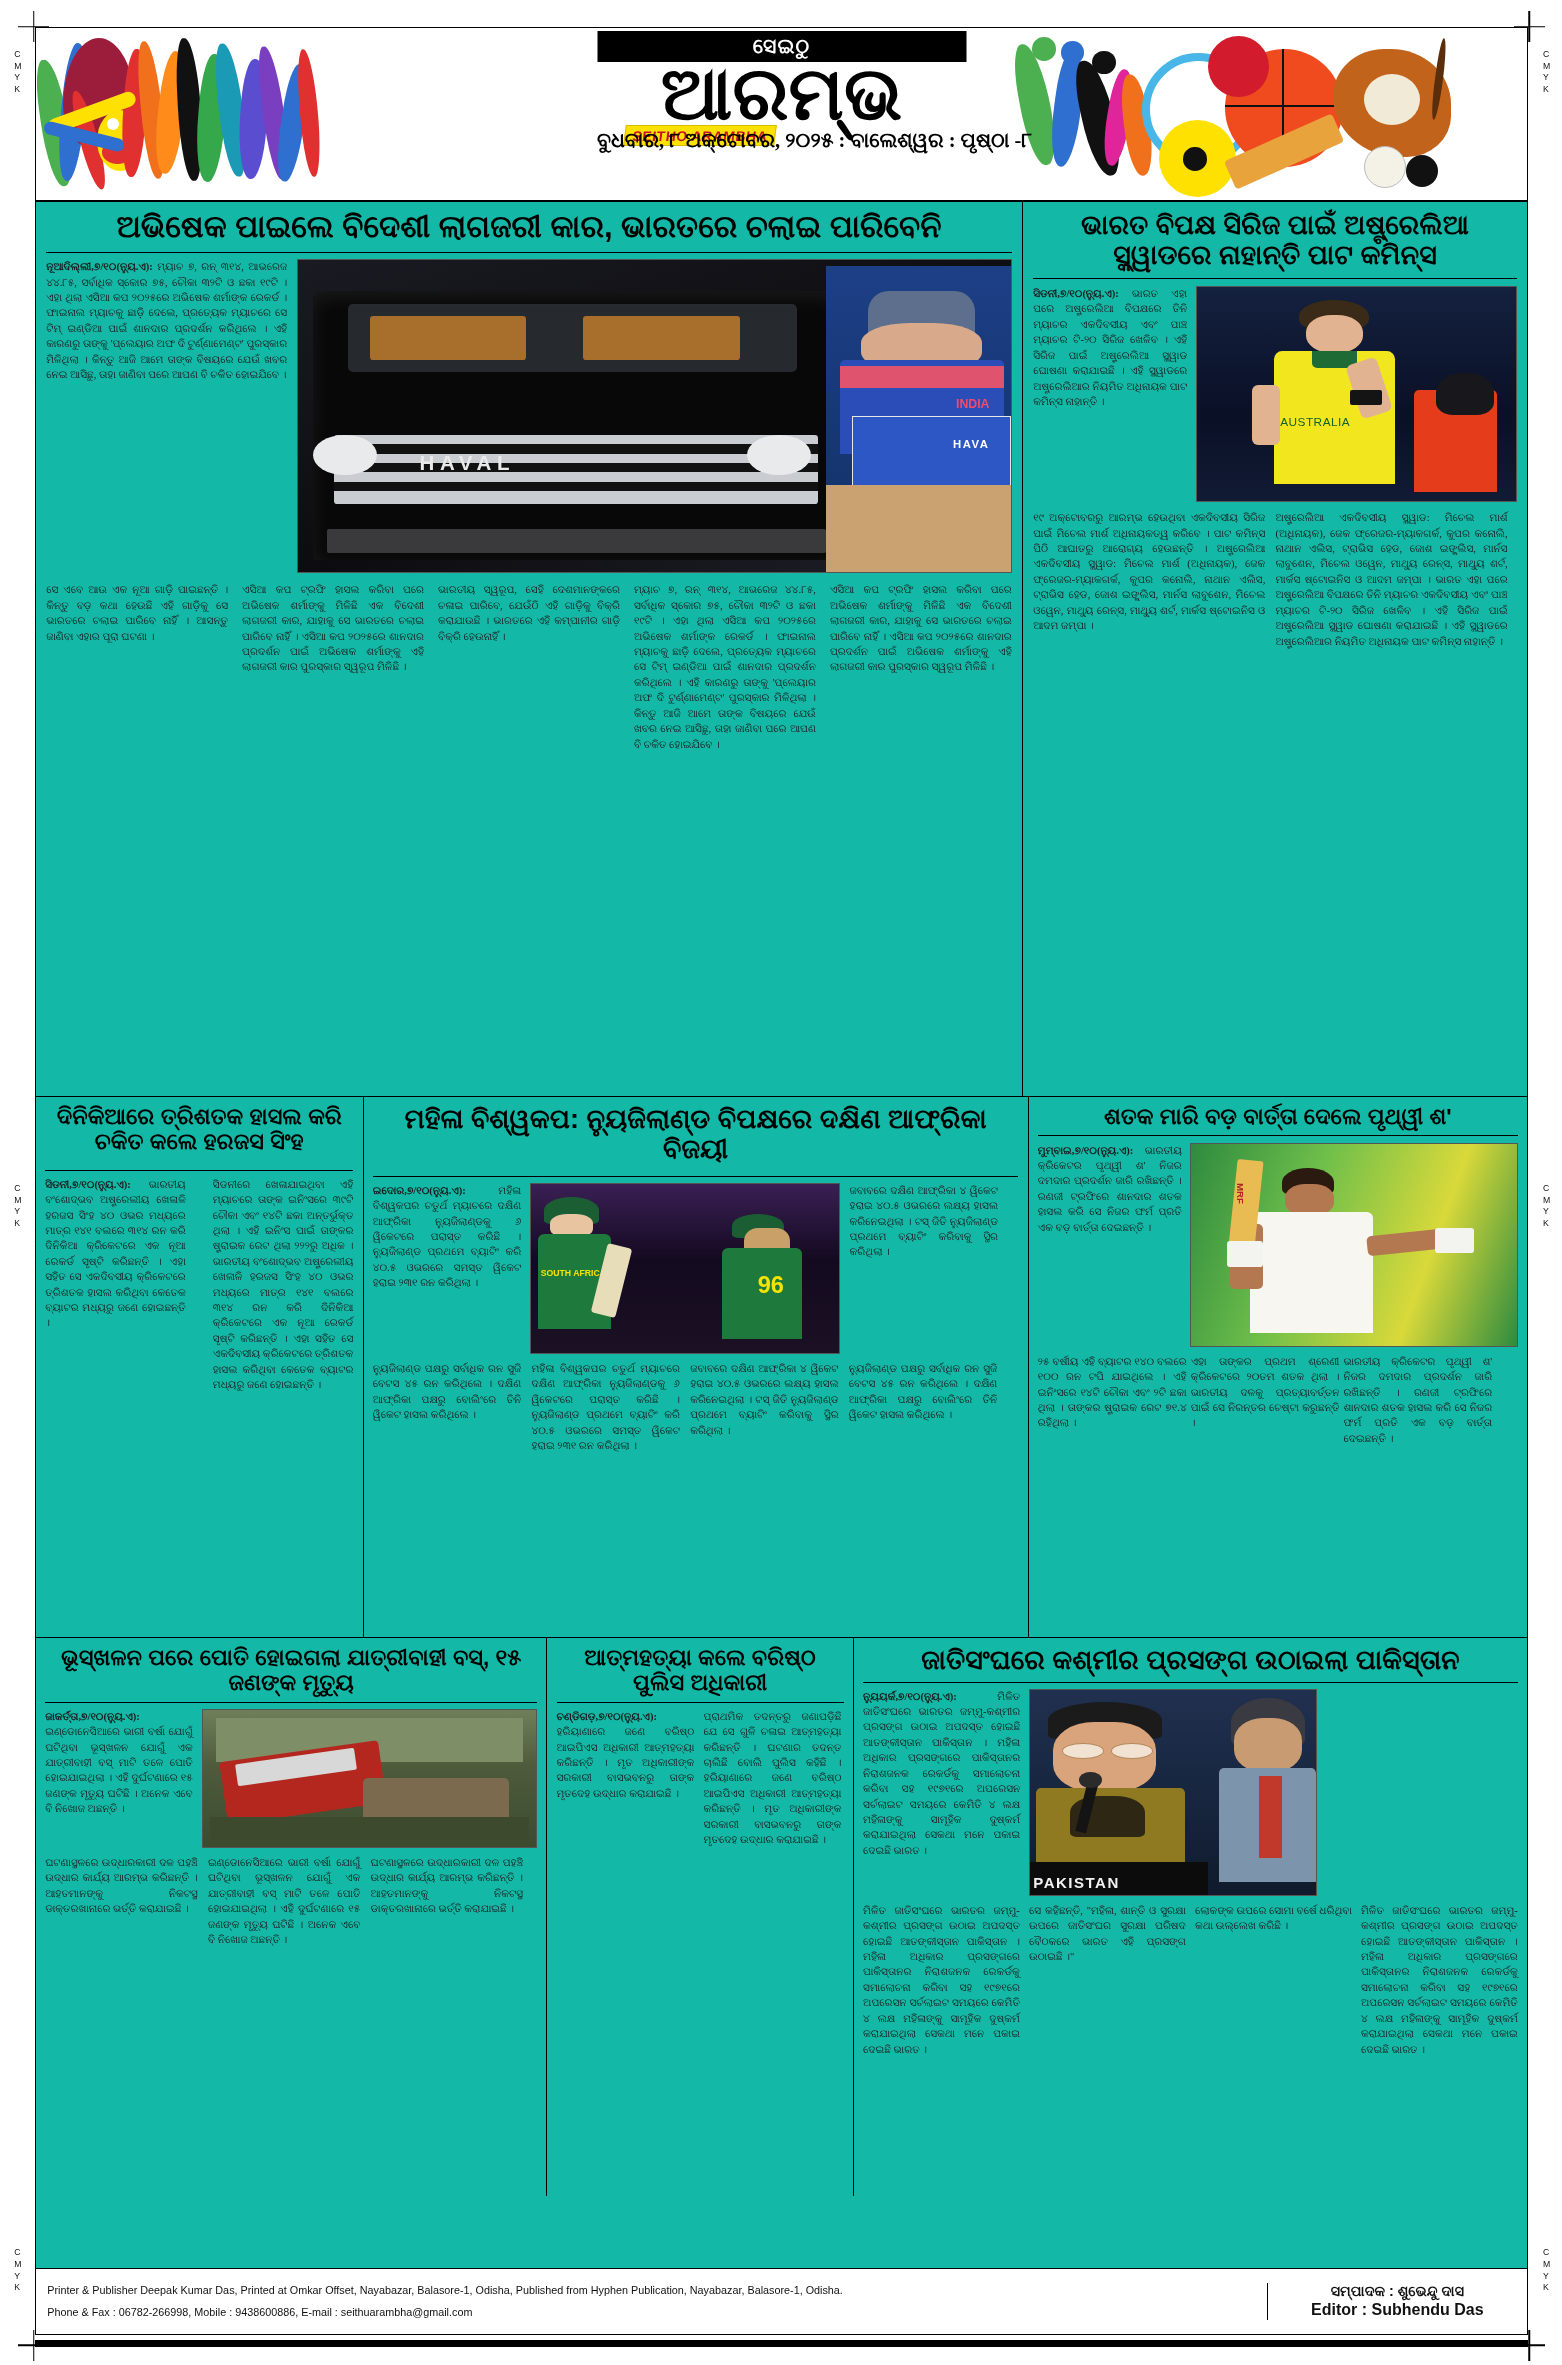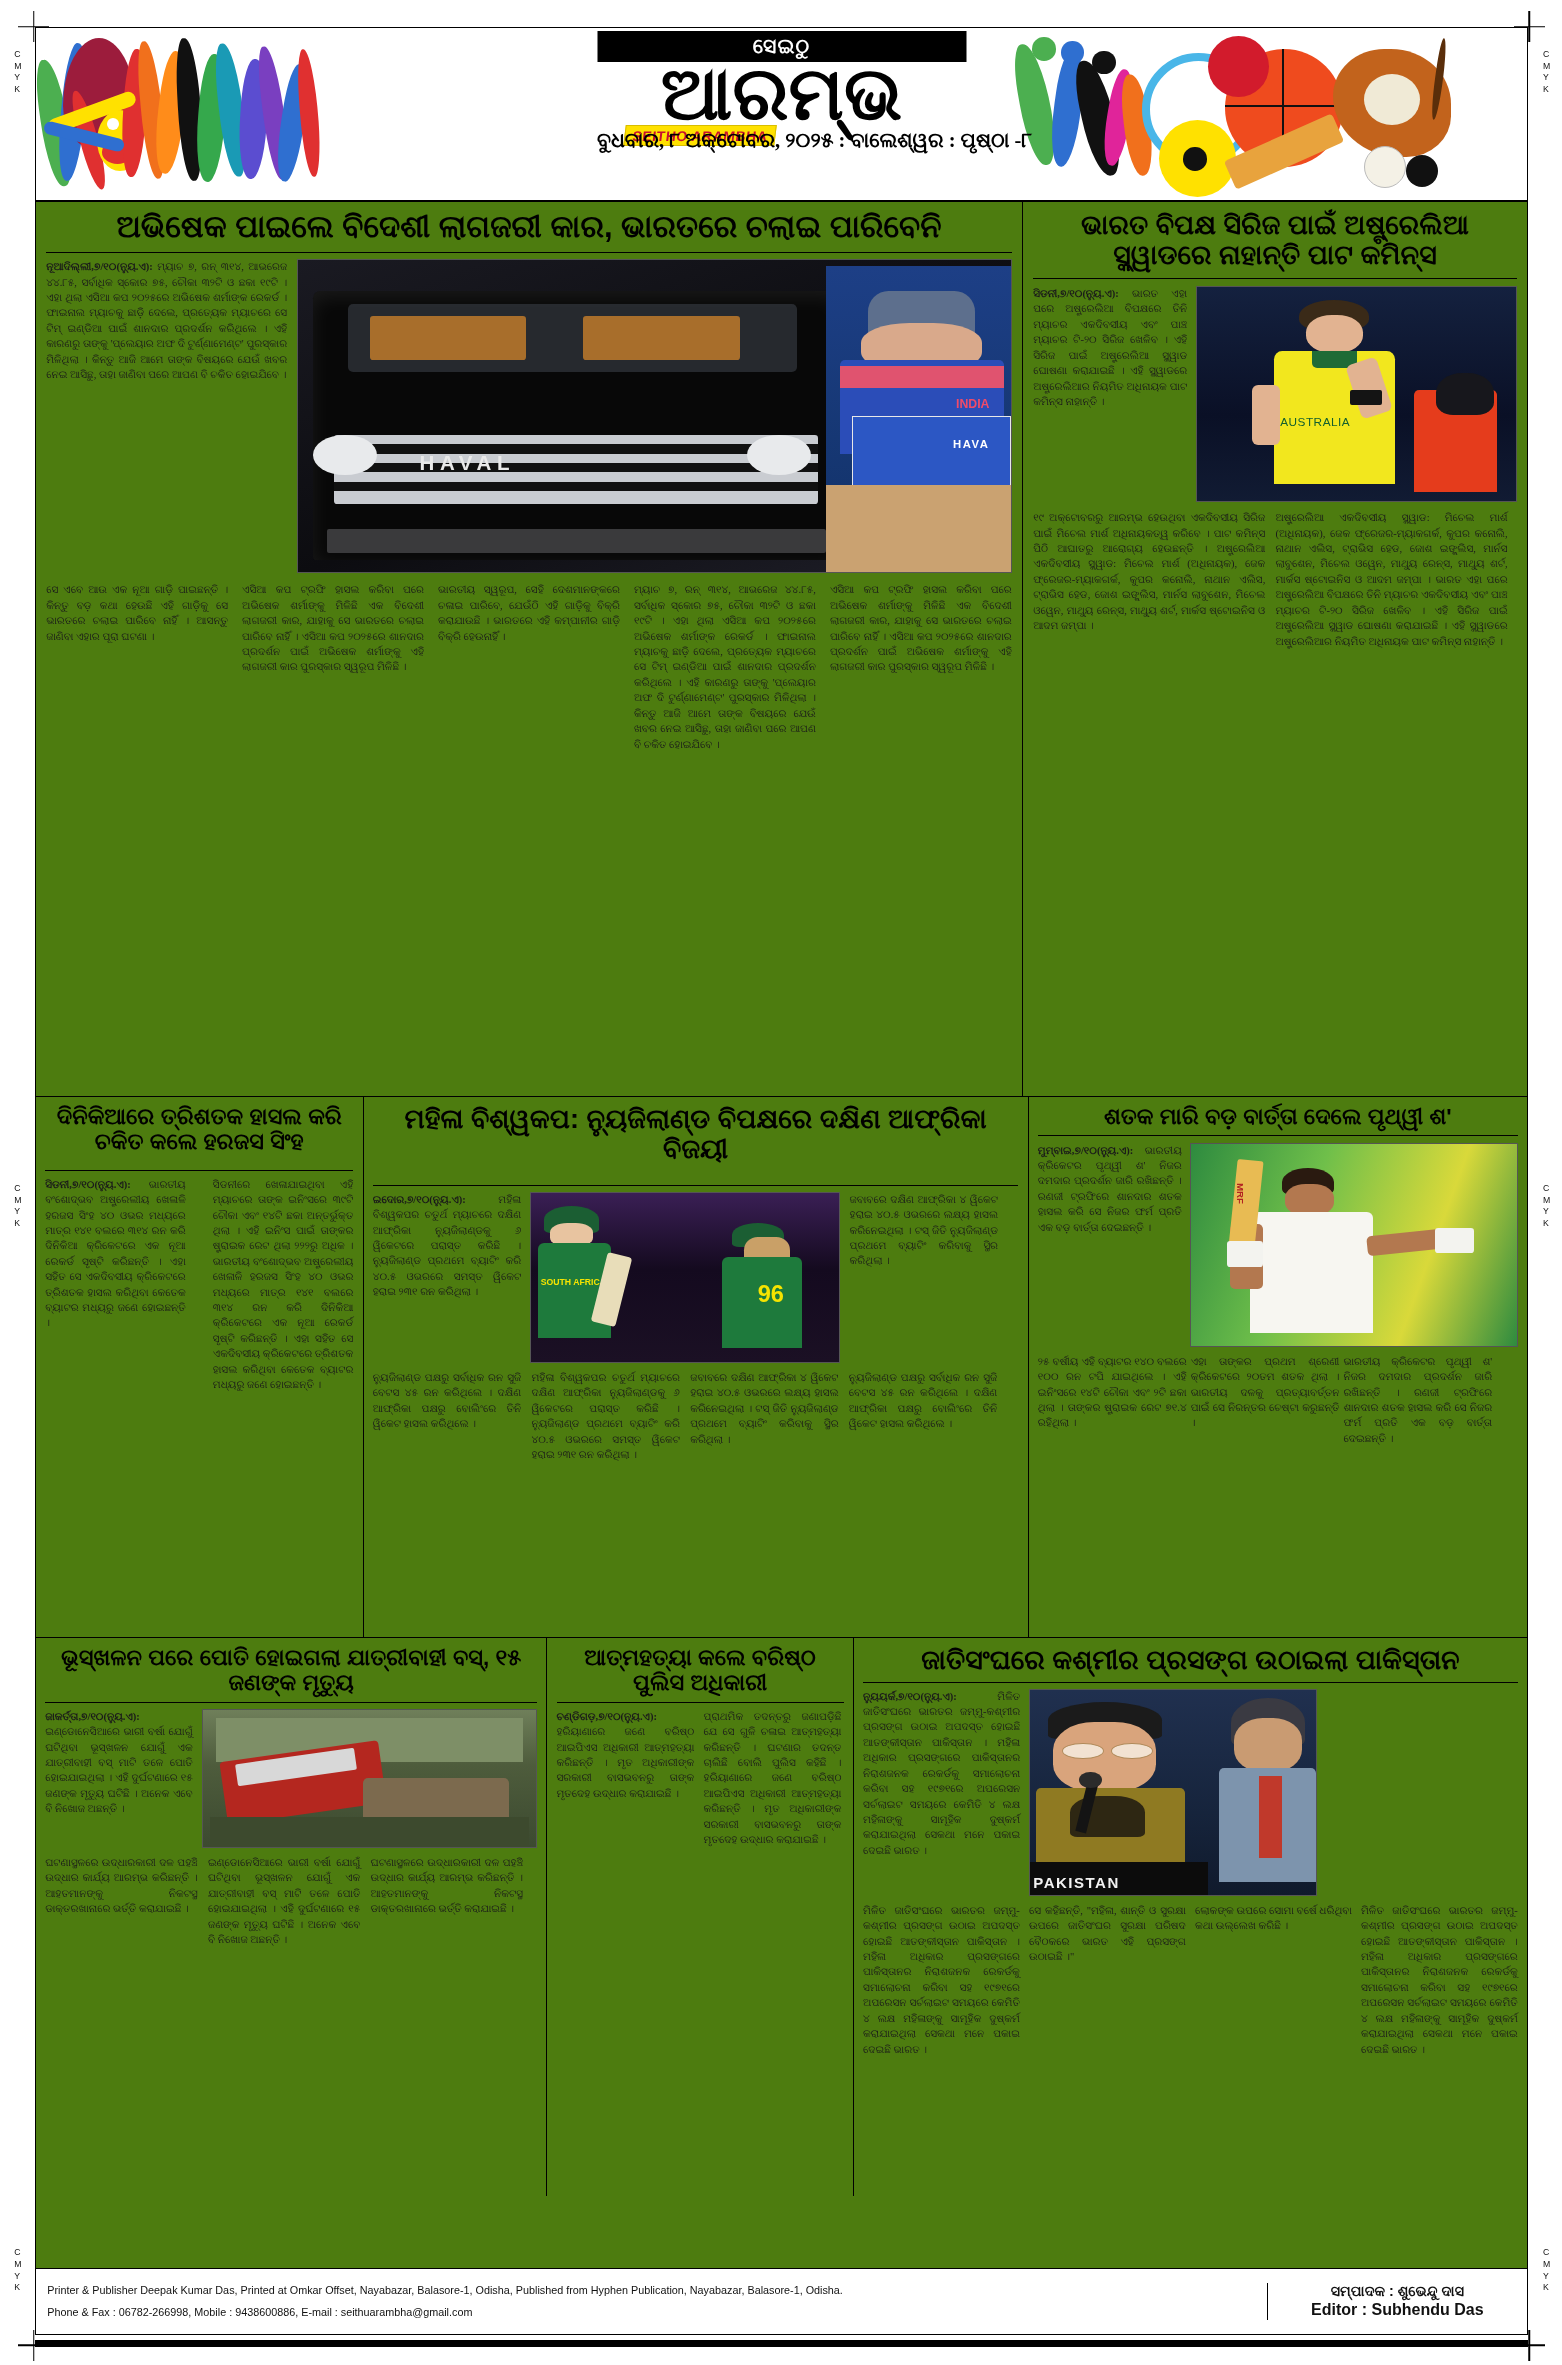--- a/index.html
+++ b/index.html
@@ -21,21 +21,21 @@
   .regmark{position:absolute;width:31px;height:31px;}
   .regmark:before{content:"";position:absolute;left:50%;top:0;width:1.5px;height:100%;background:#000;transform:translateX(-50%);}
   .regmark:after{content:"";position:absolute;top:50%;left:0;height:1.5px;width:100%;background:#000;transform:translateY(-50%);}
   .cmyk{position:absolute;font-family:"Liberation Sans",sans-serif;font-size:8.7px;line-height:1.35;letter-spacing:0.5px;color:#111;}
   
   .frame{
     position:absolute;
     left:35px; top:27px; right:35px; bottom:31px;
     border:1.5px solid #000;
     box-sizing:border-box;
-    background:#4d7c0f;
+    background:#14b8a6;
   }
   
   .masthead{
     position:relative;
     height:172px;
     border-bottom:2.6px solid #000;
     overflow:hidden;
     background:#fff;
   }
   .mh-art{position:absolute;top:0;bottom:0;overflow:hidden;}
@@ -287,21 +287,21 @@
             <span>ଭାରତୀୟ ବଂଶୋଦ୍ଭବ ଅଷ୍ଟ୍ରେଲୀୟ ଖେଳାଳି ହରଜସ ସିଂହ ୪୦ ଓଭର ମଧ୍ୟରେ ମାତ୍ର ୧୪୧ ବଲରେ ୩୧୪ ରନ କରି ଦିନିକିଆ କ୍ରିକେଟରେ ଏକ ନୂଆ ରେକର୍ଡ ସୃଷ୍ଟି କରିଛନ୍ତି । ଏହା ସହିତ ସେ ଏକଦିବସୀୟ କ୍ରିକେଟରେ ତ୍ରିଶତକ ହାସଲ କରିଥିବା କେତେକ ବ୍ୟାଟର ମଧ୍ୟରୁ ଜଣେ ହୋଇଛନ୍ତି ।</span>
           </div>
           <div class="txt" style="width:48%;">
             <span>ସିଡନୀରେ ଖେଳାଯାଇଥିବା ଏହି ମ୍ୟାଚରେ ତାଙ୍କ ଇନିଂସରେ ୩୯ଟି ଚୌକା ଏବଂ ୧୪ଟି ଛକା ଅନ୍ତର୍ଭୁକ୍ତ ଥିଲା । ଏହି ଇନିଂସ ପାଇଁ ତାଙ୍କର ଷ୍ଟ୍ରାଇକ ରେଟ ଥିଲା ୨୨୨ରୁ ଅଧିକ ।</span>
             <span>ଭାରତୀୟ ବଂଶୋଦ୍ଭବ ଅଷ୍ଟ୍ରେଲୀୟ ଖେଳାଳି ହରଜସ ସିଂହ ୪୦ ଓଭର ମଧ୍ୟରେ ମାତ୍ର ୧୪୧ ବଲରେ ୩୧୪ ରନ କରି ଦିନିକିଆ କ୍ରିକେଟରେ ଏକ ନୂଆ ରେକର୍ଡ ସୃଷ୍ଟି କରିଛନ୍ତି । ଏହା ସହିତ ସେ ଏକଦିବସୀୟ କ୍ରିକେଟରେ ତ୍ରିଶତକ ହାସଲ କରିଥିବା କେତେକ ବ୍ୟାଟର ମଧ୍ୟରୁ ଜଣେ ହୋଇଛନ୍ତି ।</span>
           </div>
         </div>
       </div>
 
       <div class="col vline" style="width:666px;padding:7.2px 9.2px;">
-        <div class="hl hl-lg rule-thin" style="padding-bottom:20px;margin-bottom:6.1px;">ମହିଳା ବିଶ୍ୱକପ: ନ୍ୟୁଜିଲାଣ୍ଡ ବିପକ୍ଷରେ ଦକ୍ଷିଣ ଆଫ୍ରିକା ବିଜୟୀ</div>
+        <div class="hl hl-lg rule-thin" style="padding-bottom:11px;margin-bottom:6.1px;">ମହିଳା ବିଶ୍ୱକପ: ନ୍ୟୁଜିଲାଣ୍ଡ ବିପକ୍ଷରେ ଦକ୍ଷିଣ ଆଫ୍ରିକା ବିଜୟୀ</div>
         <div style="display:flex;gap:9.2px;">
           <div class="txt" style="width:23%;">
             <span class="lead">ଇଦୋର,୭/୧୦(ନ୍ୟୁ.ଏ):</span>
             <span>ମହିଳା ବିଶ୍ୱକପର ଚତୁର୍ଥ ମ୍ୟାଚରେ ଦକ୍ଷିଣ ଆଫ୍ରିକା ନ୍ୟୁଜିଲାଣ୍ଡକୁ ୬ ୱିକେଟରେ ପରାସ୍ତ କରିଛି । ନ୍ୟୁଜିଲାଣ୍ଡ ପ୍ରଥମେ ବ୍ୟାଟିଂ କରି ୪୦.୫ ଓଭରରେ ସମସ୍ତ ୱିକେଟ ହରାଇ ୨୩୧ ରନ କରିଥିଲା ।</span>
           </div>
           <div style="width:48%;">
             <div class="photo" style="height:169px;background:linear-gradient(180deg,#3a1f55 0%,#140a1f 45%,#1b1024 100%);">
               <div style="position:absolute;left:4%;top:8%;width:18%;height:16%;background:#1b5e33;border-radius:50% 50% 14% 14%;"></div>
               <div style="position:absolute;left:6%;top:18%;width:14%;height:14%;background:#e8c4a0;border-radius:40%;"></div>
               <div style="position:absolute;left:2%;top:30%;width:24%;height:56%;background:#1e7a3c;border-radius:6.1px 6.1px 0 0;"></div>

